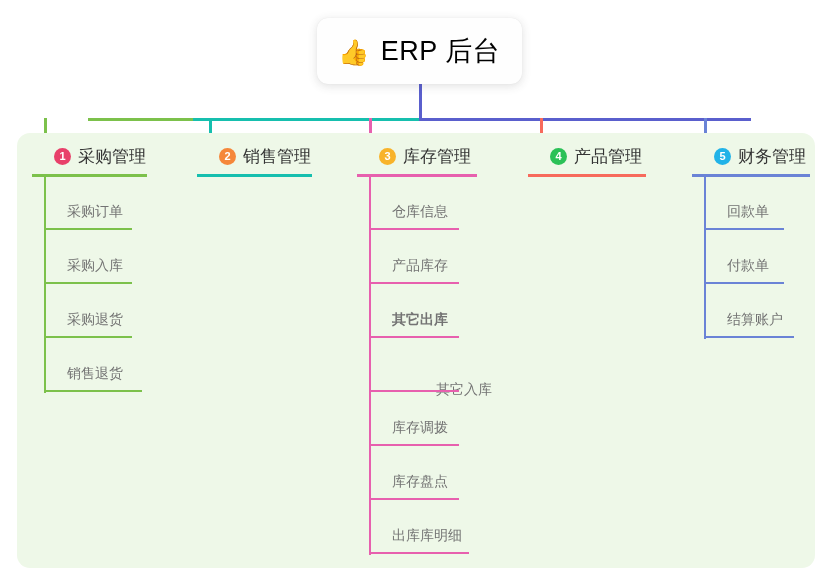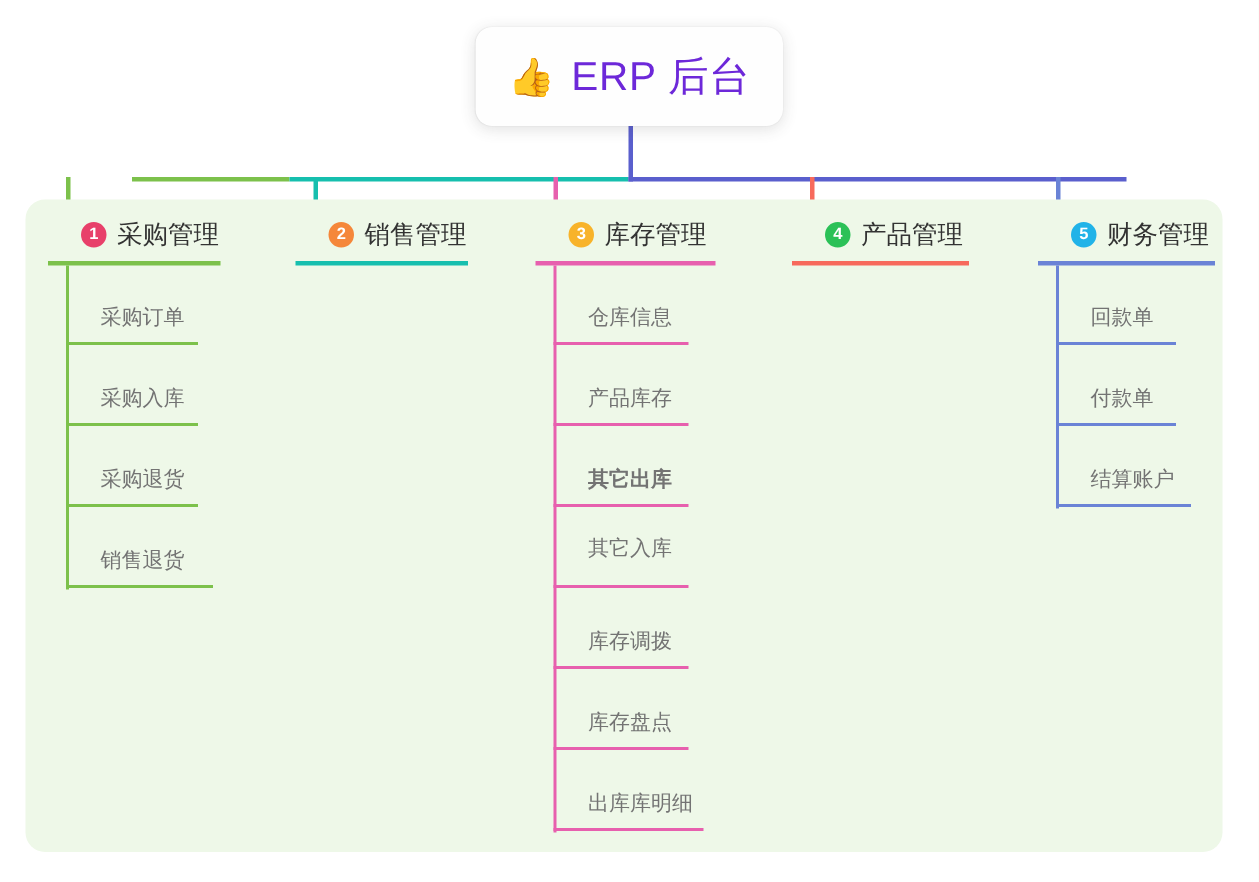--- a/index.html
+++ b/index.html
@@ -37,21 +37,21 @@
     gap: 11px;
   }
   #root-card .root-emoji {
     font-size: 25px;
     line-height: 1;
     display: inline-block;
     transform: translateY(1px);
   }
   #root-card .root-title {
     font-size: 27px;
-    color: #6d28d9;
+    color: #000000;
     letter-spacing: 0.5px;
     white-space: nowrap;
   }
 
   
   .bus-seg {
     position: absolute;
     height: 3px;
   }
   .drop-root {
@@ -189,21 +189,21 @@
       </div>
       <div class="cat-rule" style="width: 120px; background: rgb(231, 96, 174);"></div>
       <div class="leaves" style="height: 378px;">
         <div class="spine" style="height: 378px; background: rgb(231, 96, 174);"></div>
         <span class="leaf-text" style="top: 26px; position: absolute; text-align: right;">仓库信息</span>
         <div class="leaf-rule" style="top: 51px; width: 90px; background: rgb(231, 96, 174);"></div>
         <span class="leaf-text" style="top: 80px; position: absolute;">产品库存</span>
         <div class="leaf-rule" style="top: 105px; width: 90px; background: rgb(231, 96, 174);"></div>
         <span class="leaf-text" style="top: 134px; position: absolute; font-weight: bold;">其它出库</span>
         <div class="leaf-rule" style="top: 159px; width: 90px; background: rgb(231, 96, 174);"></div>
-        <span class="leaf-text" style="top: 180px; position: absolute;">其它入库</span>
+        <span class="leaf-text" style="top: 204px; position: absolute; margin-left: 44px;">其它入库</span>
         <div class="leaf-rule" style="top: 213px; width: 90px; background: rgb(231, 96, 174);"></div>
         <span class="leaf-text" style="top: 242px; position: absolute;">库存调拨</span>
         <div class="leaf-rule" style="top: 267px; width: 90px; background: rgb(231, 96, 174);"></div>
         <span class="leaf-text" style="top: 296px; position: absolute;">库存盘点</span>
         <div class="leaf-rule" style="top: 321px; width: 90px; background: rgb(231, 96, 174);"></div>
         <span class="leaf-text" style="top: 350px; position: absolute;">出库库明细</span>
         <div class="leaf-rule" style="top: 375px; width: 100px; background: rgb(231, 96, 174);"></div>
       </div>
     </div>
     <div class="column" style="left: 528px; width: 118px;">

